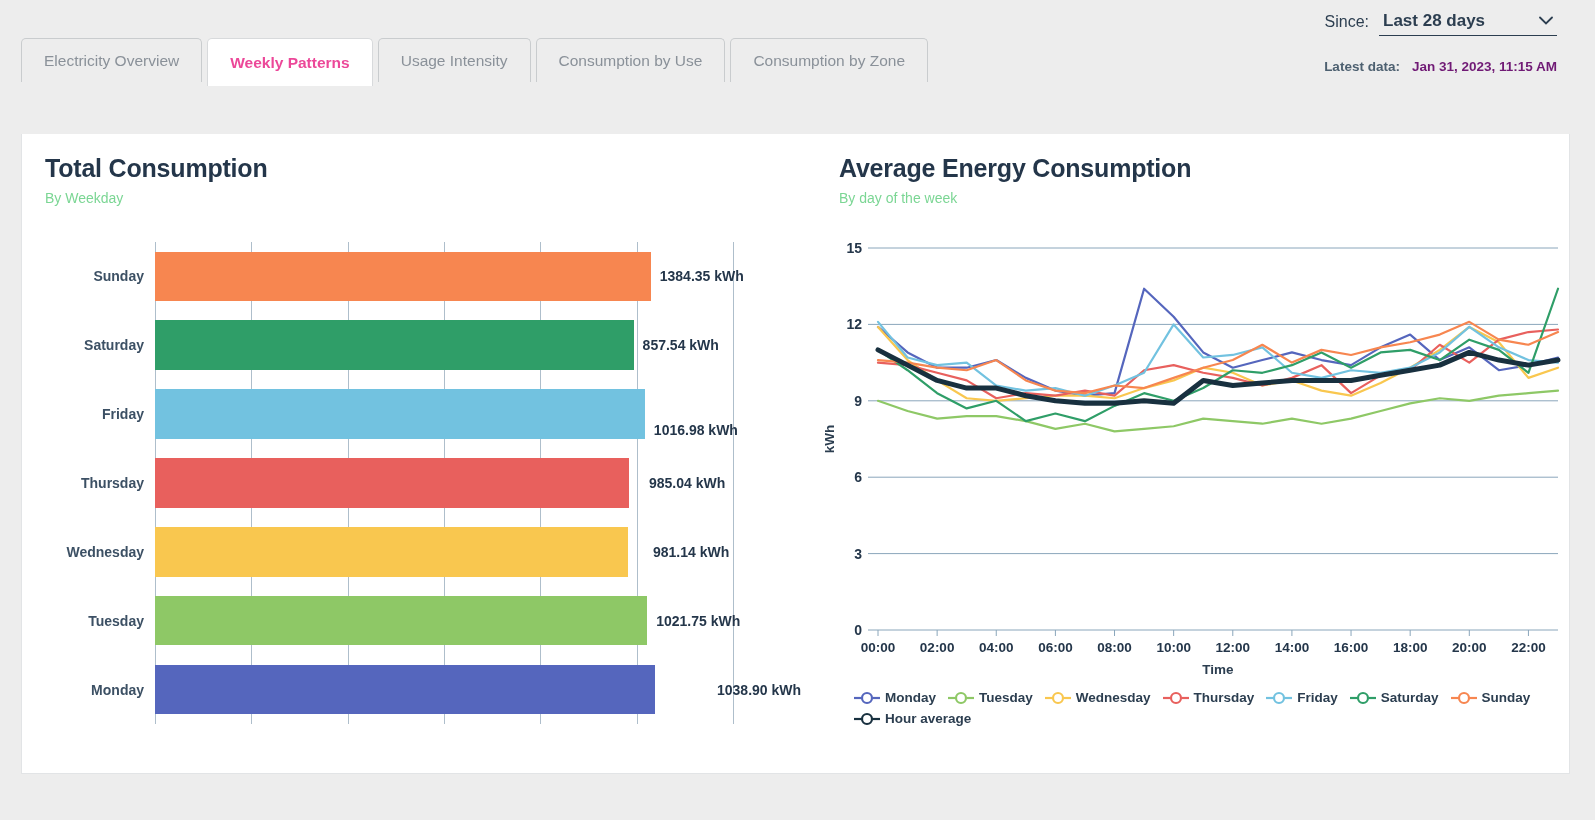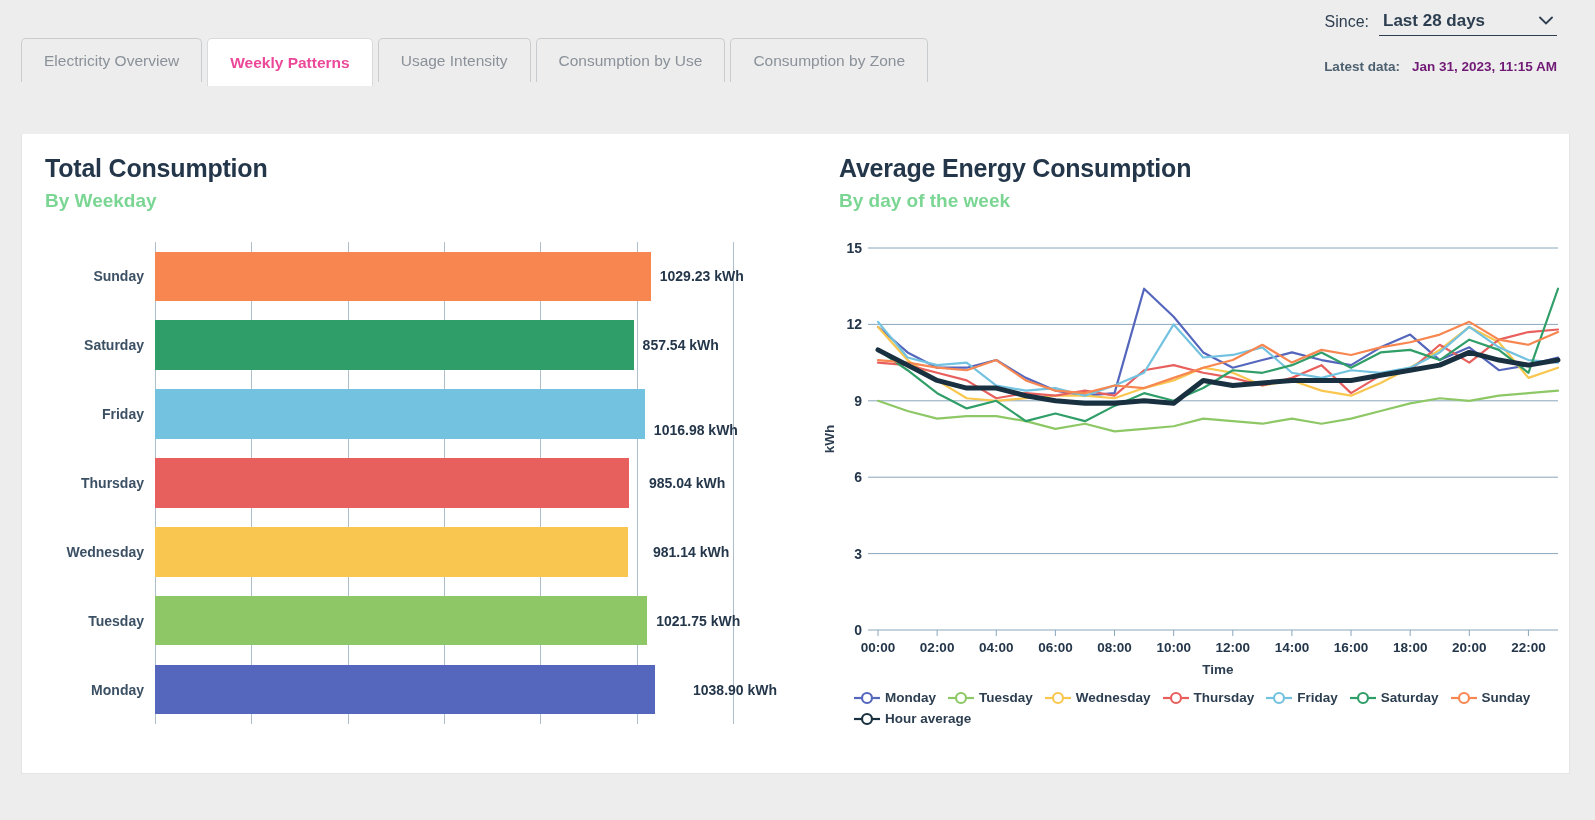--- a/index.html
+++ b/index.html
@@ -83,21 +83,21 @@
   .panel-left  { width: 795px; }
   .panel-right { width: 754px; }
 
   .panel-title {
     position: absolute; top: 20px; left: 23px;
     font-size: 25px; font-weight: bold; color: #24364a;
     letter-spacing: -.2px;
   }
   .panel-sub {
     position: absolute; top: 56px; left: 23px;
-    font-size: 19px; font-weight: bold; color: #7bd694;
+    font-size: 14px; font-weight: normal; color: #7bd694;
   }
 
   
   .barchart {
     position: absolute; left: 23px; top: 100px;
     width: 750px; height: 500px;
   }
   .bar-plot {
     position: absolute; left: 110px; top: 8px;
     width: 578px; height: 482px;
@@ -198,21 +198,21 @@
               <div class="gridline" style="left: 192.667px;"></div>
               <div class="gridline" style="left: 289px;"></div>
               <div class="gridline" style="left: 385.333px;"></div>
               <div class="gridline" style="left: 481.667px;"></div>
               <div class="gridline" style="left: 578px;"></div>
             </div>
           <div class="bar-rows" id="bar-rows">
               <div class="bar-row" style="top: 9.64px; height: 49.5771px;">
                 <span class="bar-cat">Sunday</span>
                 <div class="bar-rect" style="width: 495.746px; background: rgb(247, 134, 80);"></div>
-                <span class="bar-val" style="left: 495.746px;">1029.23 kWh</span>
+                <span class="bar-val" style="left: 495.746px;">1384.35 kWh</span>
               </div>
               <div class="bar-row" style="top: 78.4971px; height: 49.5771px;">
                 <span class="bar-cat">Saturday</span>
                 <div class="bar-rect" style="width: 478.613px; background: rgb(47, 158, 104);"></div>
                 <span class="bar-val" style="left: 478.613px;">857.54 kWh</span>
               </div>
               <div class="bar-row" style="top: 147.354px; height: 49.5771px;">
                 <span class="bar-cat">Friday</span>
                 <div class="bar-rect" style="width: 489.845px; background: rgb(114, 194, 224);"></div>
                 <span class="bar-val" style="left: 489.845px; margin-top: 32px;">1016.98 kWh</span>
@@ -228,21 +228,21 @@
                 <span class="bar-val" style="left: 489px;">981.14 kWh</span>
               </div>
               <div class="bar-row" style="top: 353.926px; height: 49.5771px;">
                 <span class="bar-cat">Tuesday</span>
                 <div class="bar-rect" style="width: 492.143px; background: rgb(142, 200, 102);"></div>
                 <span class="bar-val" style="left: 492.143px;">1021.75 kWh</span>
               </div>
               <div class="bar-row" style="top: 422.783px; height: 49.5771px;">
                 <span class="bar-cat">Monday</span>
                 <div class="bar-rect" style="width: 500.404px; background: rgb(85, 102, 189);"></div>
-                <span class="bar-val" style="left: 499px; padding-left: 39px;">1038.90 kWh</span>
+                <span class="bar-val" style="left: 523px; padding-left: 39px;">1038.90 kWh</span>
               </div>
             </div>
         </div>
       </div>
     </div>
 
     <div class="panel panel-right">
       <div class="panel-title">Average Energy Consumption</div>
       <div class="panel-sub">By day of the week</div>
 

